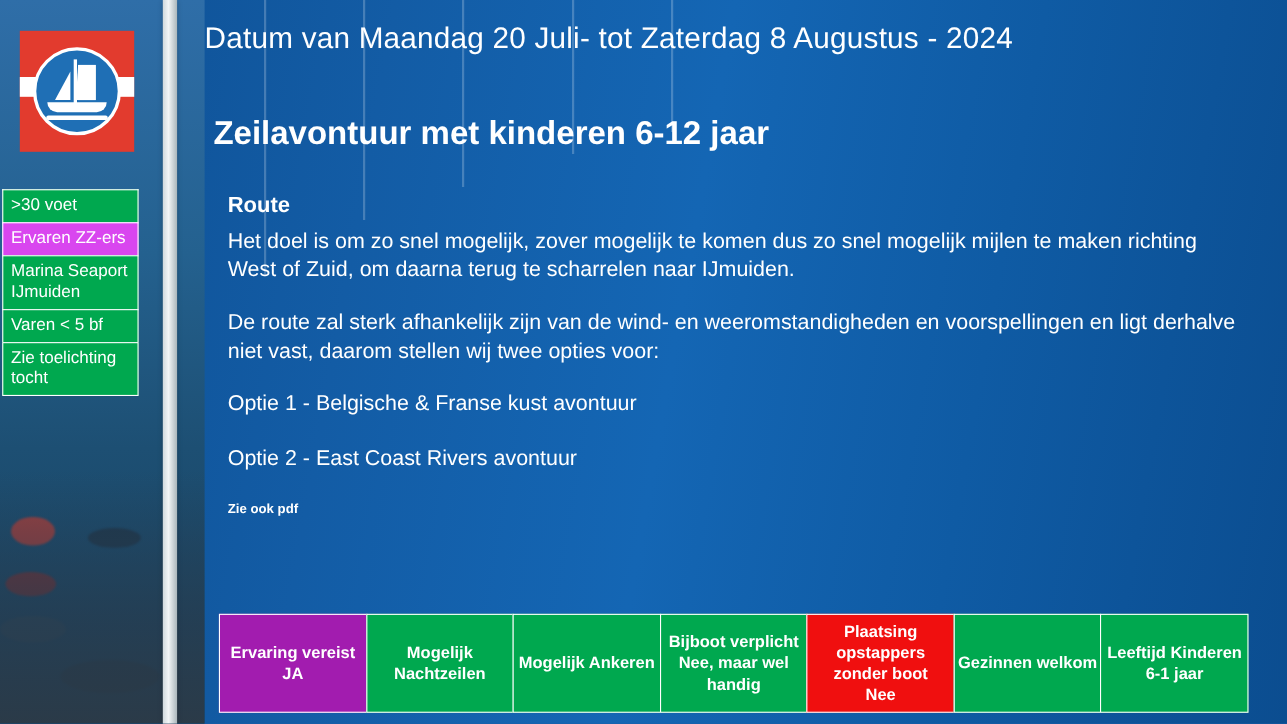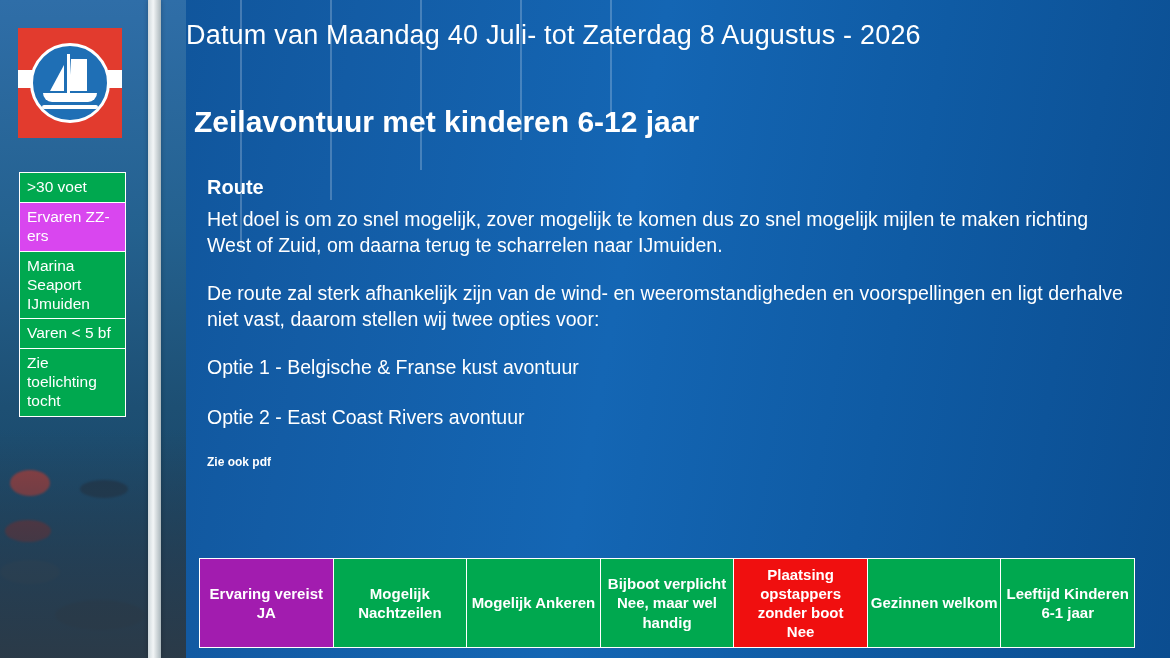--- a/index.html
+++ b/index.html
@@ -149,21 +149,20 @@
     width: 124px;
   }
   .badge {
     border: 1px solid #ffffff;
     border-bottom: none;
     padding: 5px 7px;
     color: #ffffff;
     font-size: 15.5px;
     line-height: 1.22;
     box-sizing: border-box;
-    margin-left: 17px;
   }
   .badge:last-child { border-bottom: 1px solid #ffffff; }
   .badge.green { background: #00a84f; }
   .badge.yellow { background: #d946ef; }
 
   
   .date-line {
     position: absolute;
     left: 186px;
     top: 20px;
@@ -262,21 +261,21 @@
     <div class="logo-band"></div>
     <div class="logo-circle">
       <div class="mastline"></div>
       <div class="sail"></div>
       <div class="jib"></div>
       <div class="hull"></div>
       <div class="wave"></div>
     </div>
   </div>
 
-  <div class="date-line">Datum van Maandag 40 Juli- tot Zaterdag 8 Augustus - 2026</div>
+  <div class="date-line">Datum van Maandag 20 Juli- tot Zaterdag 8 Augustus - 2024</div>
   <div class="title">Zeilavontuur met kinderen 6-12 jaar</div>
 
   <div class="badges">
     <div class="badge green">&gt;30 voet</div>
     <div class="badge yellow">Ervaren ZZ-ers</div>
     <div class="badge green">Marina Seaport IJmuiden</div>
     <div class="badge green">Varen &lt; 5 bf</div>
     <div class="badge green">Zie toelichting tocht</div>
   </div>
 

